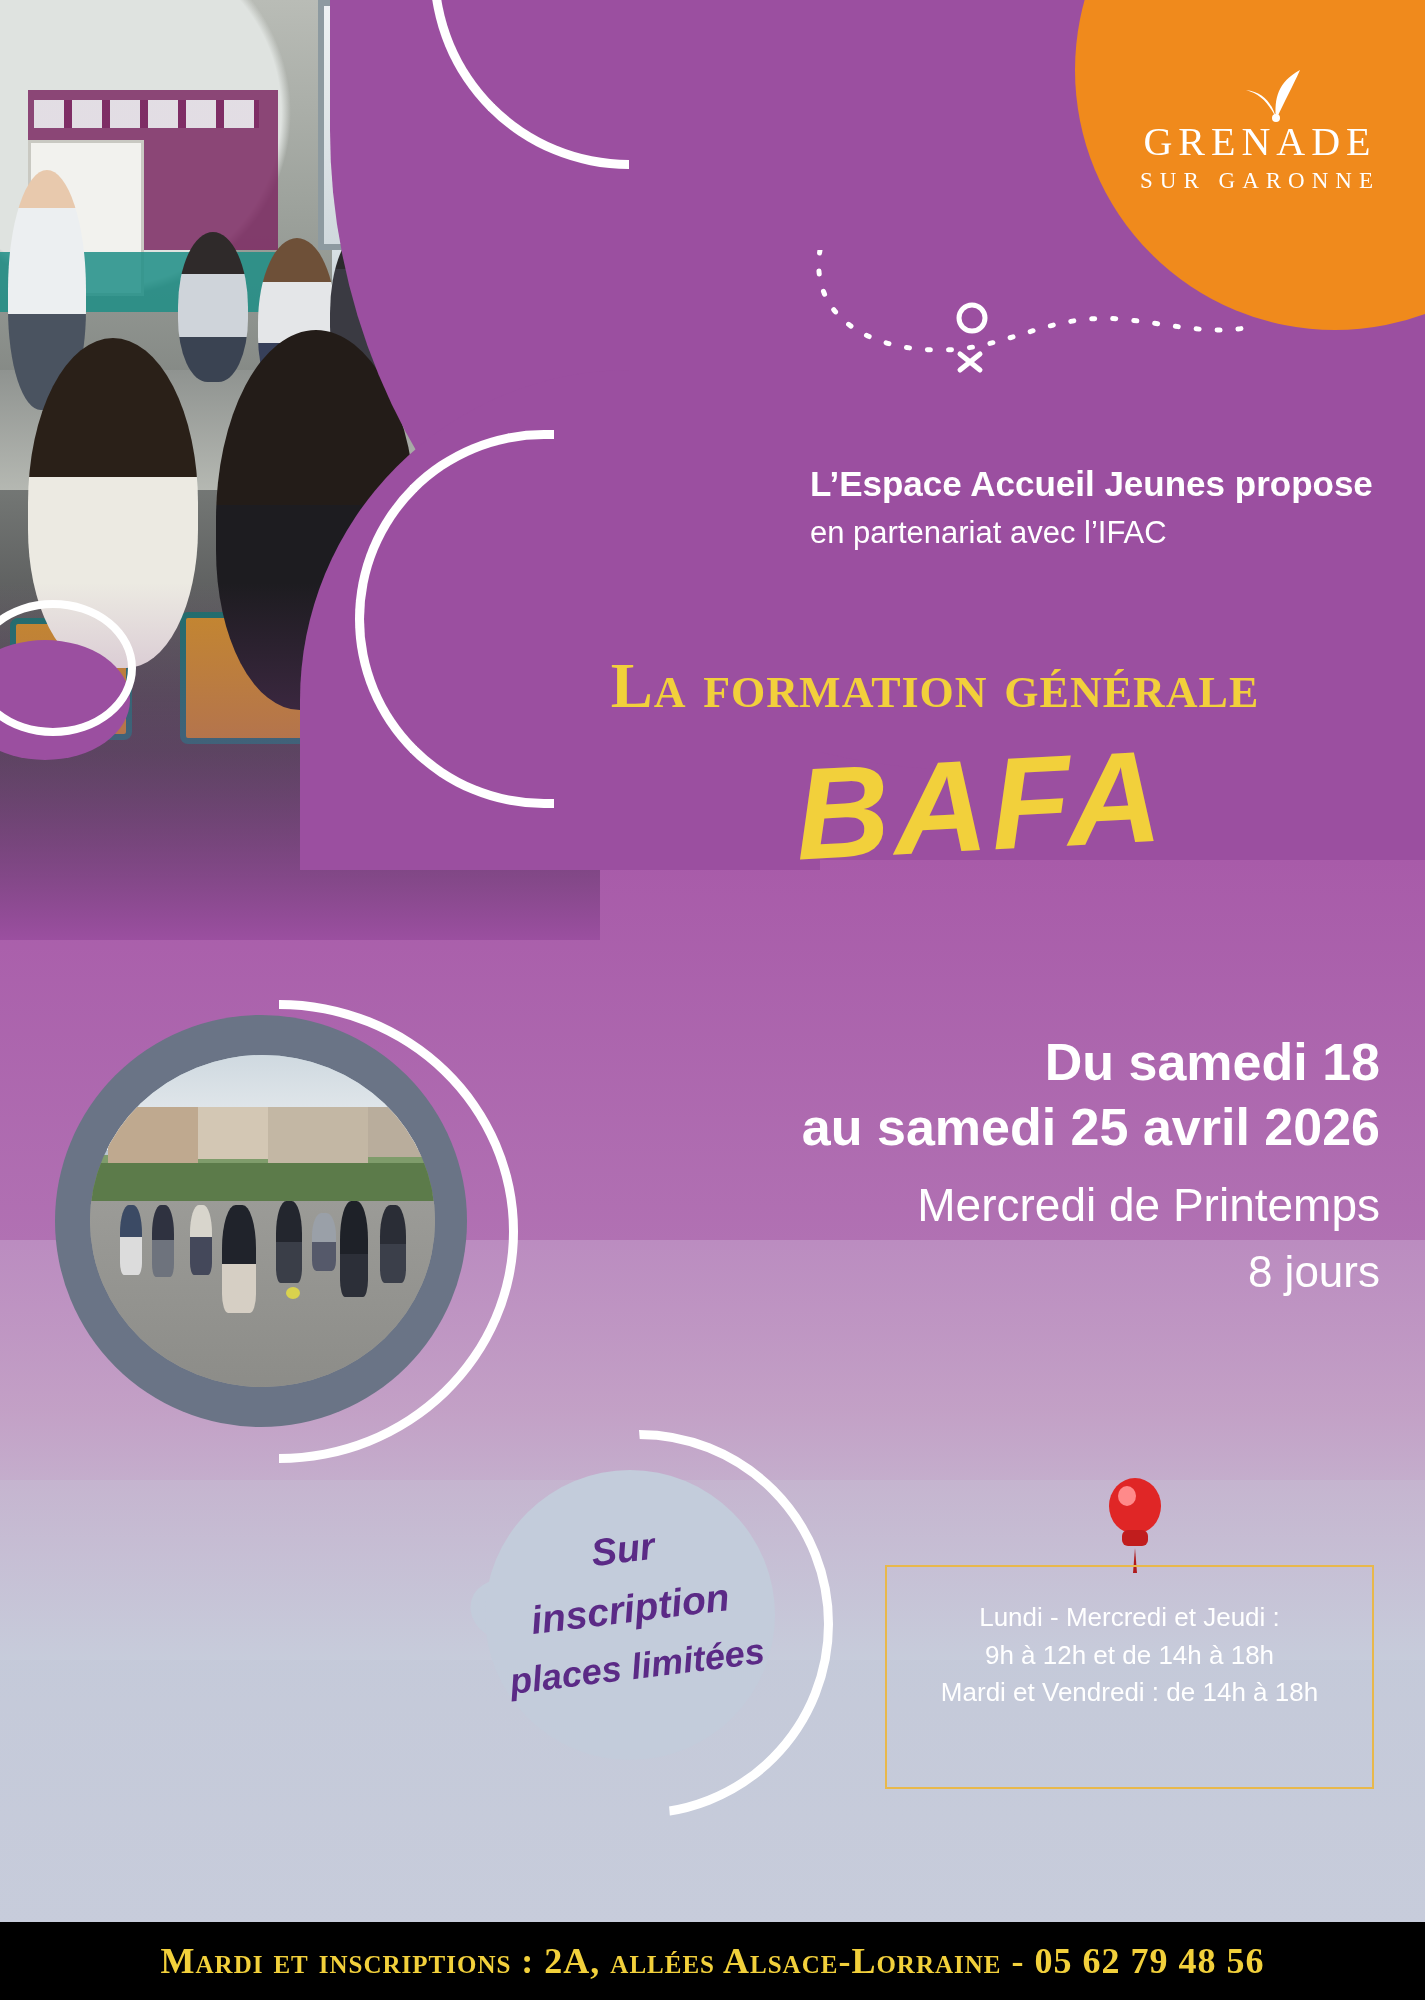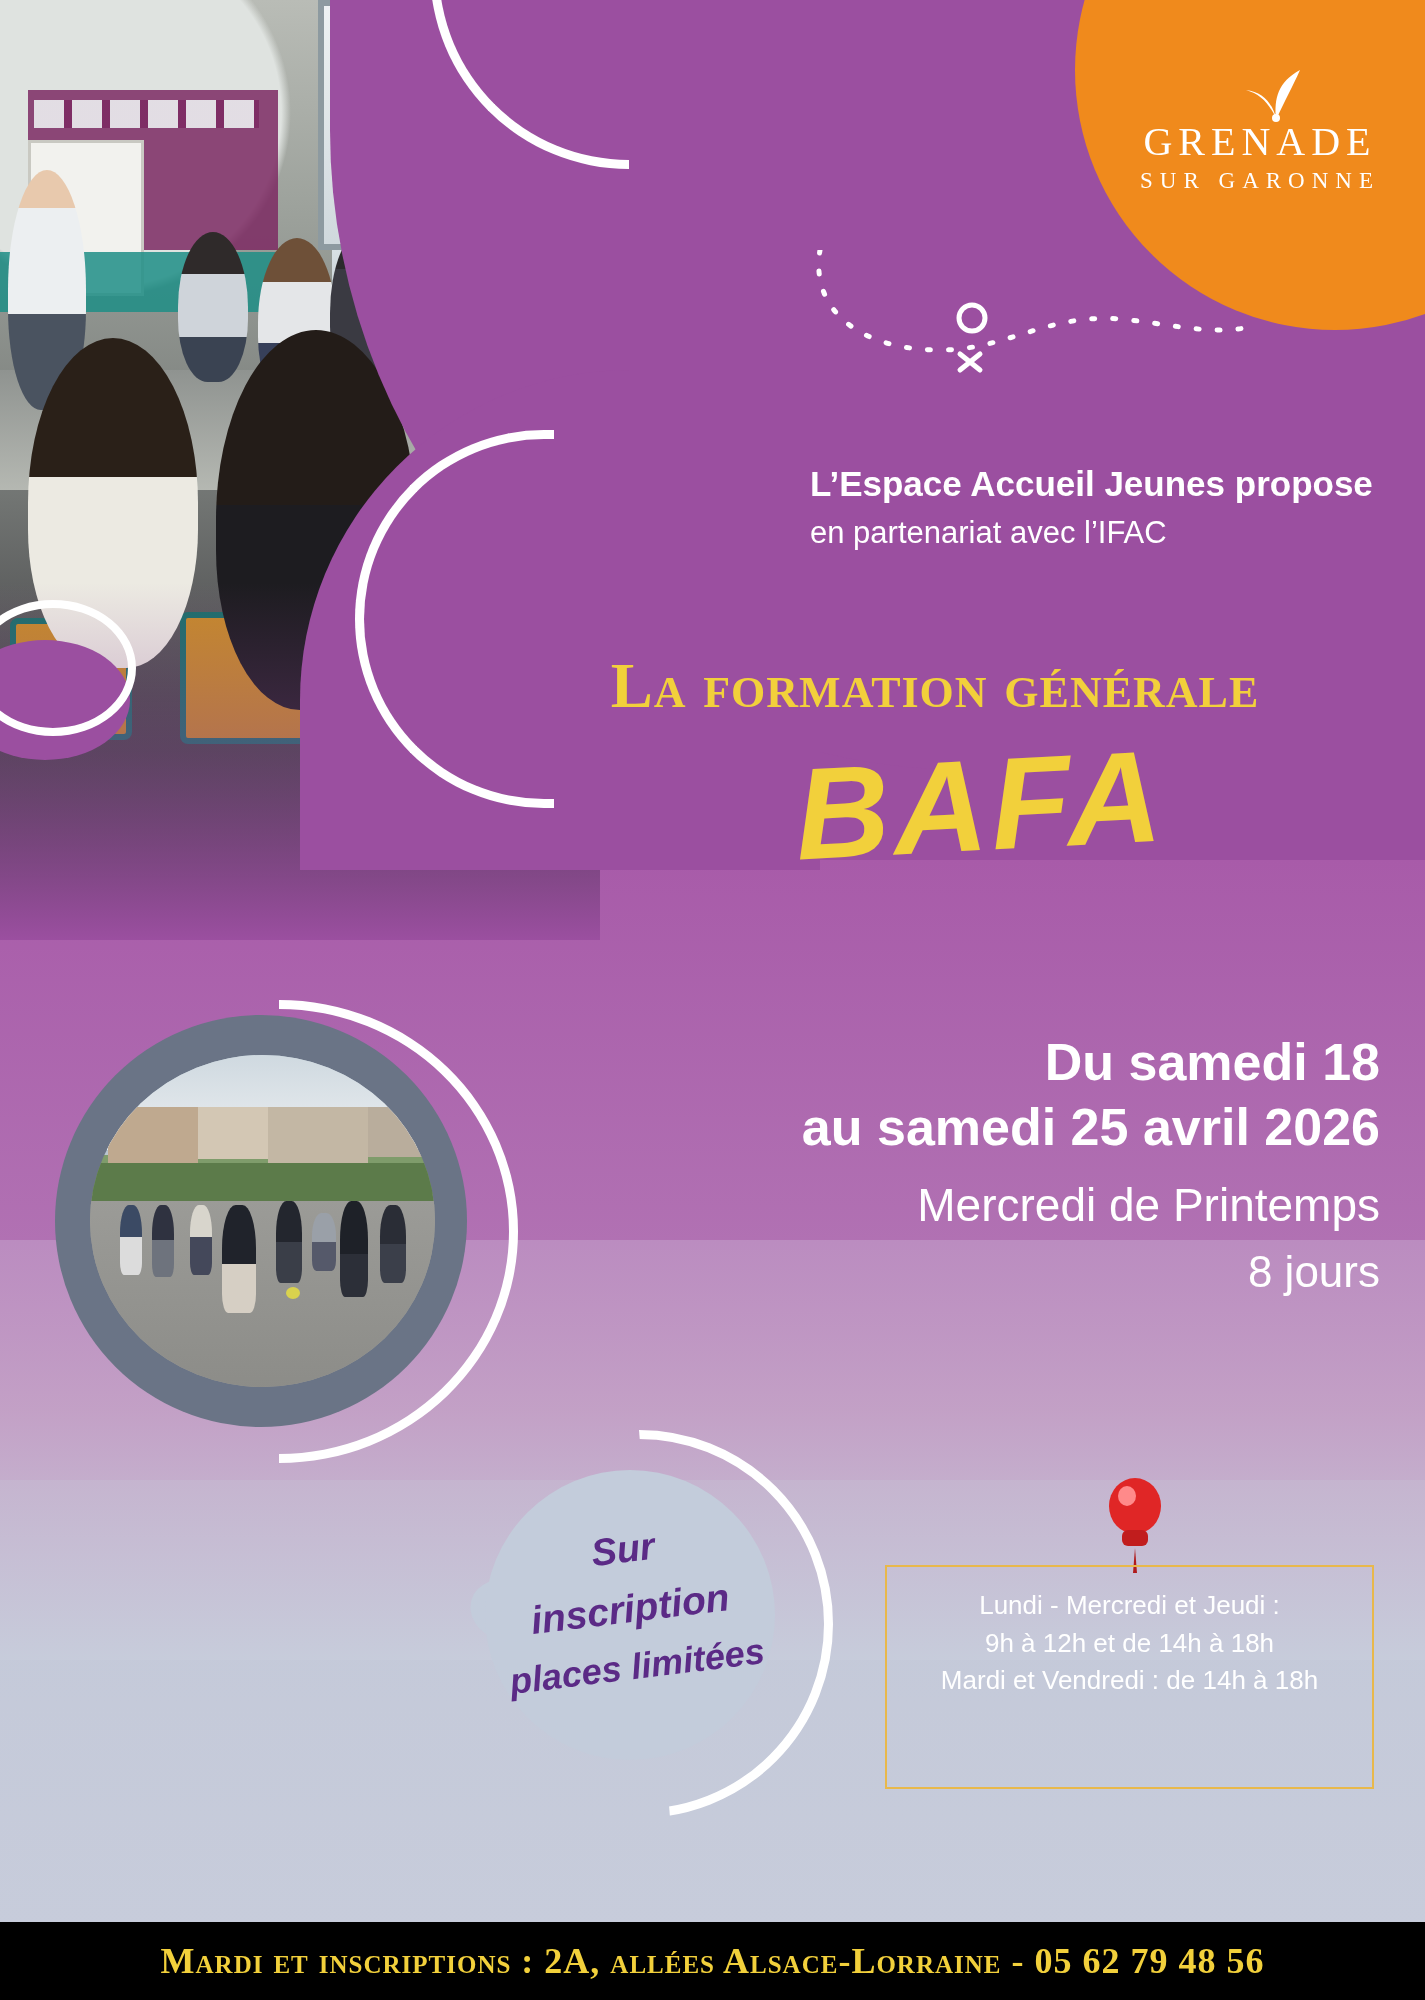--- a/index.html
+++ b/index.html
@@ -254,21 +254,21 @@
   
   .horaires{
     position:absolute;left:885px;top:1565px;width:485px;height:220px;
     border:2px solid #e8b84b;
   }
   .horaires h3{
     margin:0;padding:22px 0 0;text-align:center;color:#ffffff;
     font-size:36px;font-weight:bold;
   }
   .horaires p{
-    margin:4px;padding:16px 10px 0;text-align:center;color:#ffffff;
+    margin:16px;padding:16px 10px 0;text-align:center;color:#ffffff;
     font-size:26px;line-height:1.45;
   }
   .pin{position:absolute;left:1100px;top:1470px;width:70px;height:105px;}
 
   
   .bottom-bar{
     position:absolute;left:0;bottom:0;width:1425px;height:78px;
     background:#000000;display:flex;align-items:center;justify-content:center;
   }
   .bottom-bar .txt{

